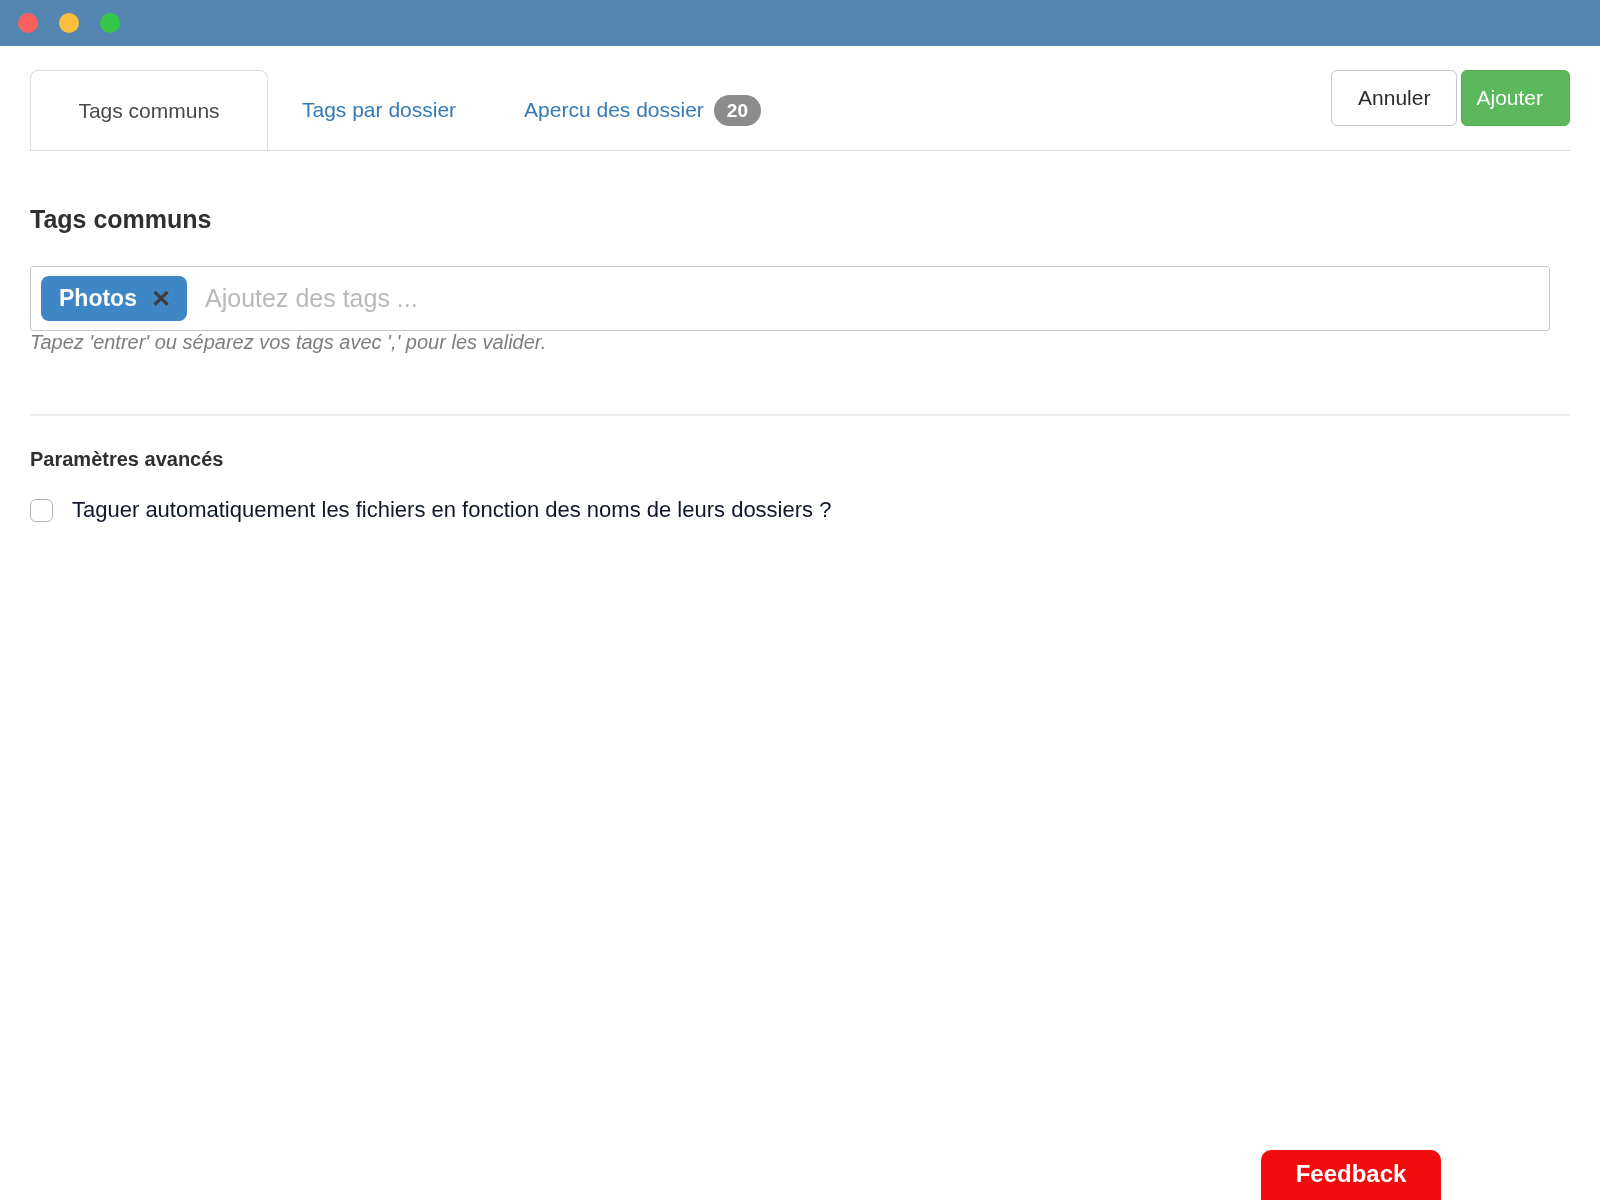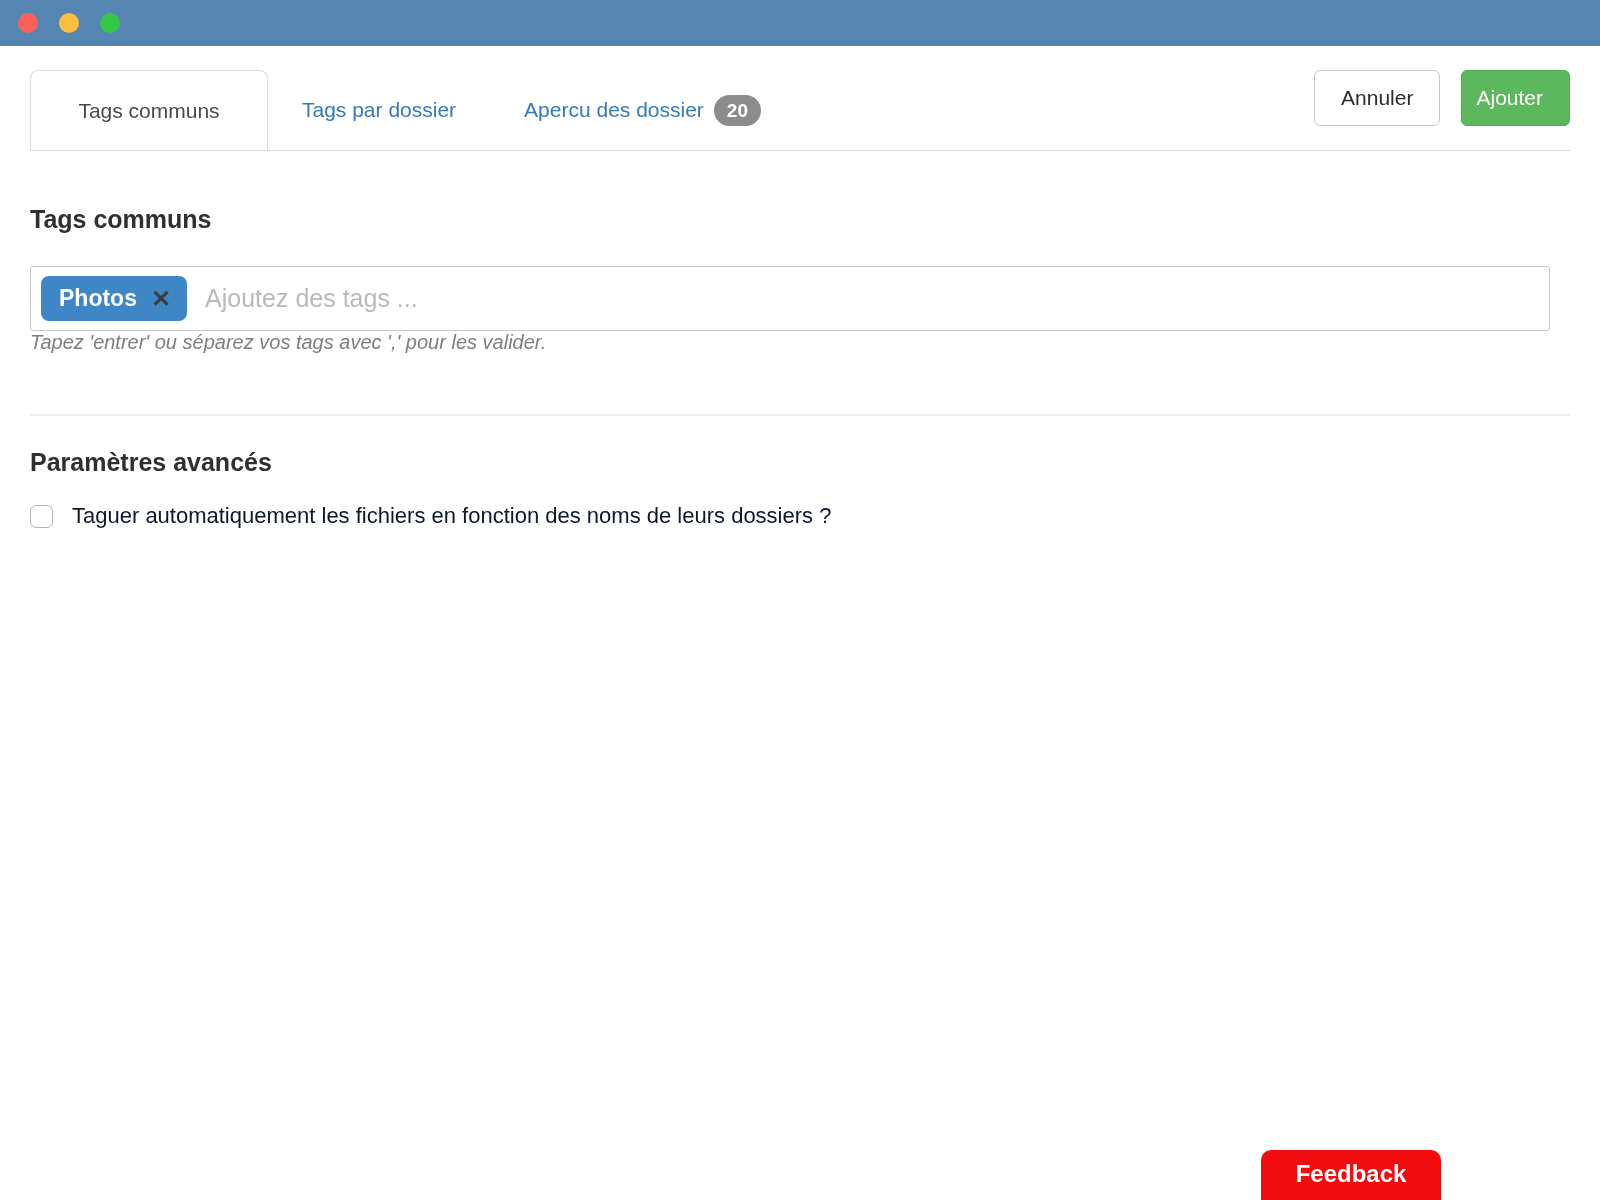--- a/index.html
+++ b/index.html
@@ -64,21 +64,21 @@
     font-size: 19px;
     border-radius: 18px;
     padding: 6px 13px;
     line-height: 1;
   }
   .tab-actions {
     position: absolute;
     right: 0;
     top: 0;
     display: flex;
-    gap: 21px;
+    gap: 4px;
   }
   .btn {
     height: 56px;
     border-radius: 6px;
     font-size: 21px;
     font-family: "Liberation Sans", sans-serif;
     padding: 0 26px;
     cursor: pointer;
   }
   .btn-default {
@@ -153,21 +153,21 @@
     font-size: 20px;
     color: #7e7e7e;
   }
   .divider {
     border: none;
     border-top: 2px solid #ededed;
     margin: 60px 0 0 0;
   }
   .advanced-title {
     margin-top: 32px;
-    font-size: 25px;
+    font-size: 20px;
     font-weight: bold;
     color: #2f2f2f;
   }
   .check-row {
     margin-top: 26px;
     display: flex;
     align-items: center;
     gap: 19px;
   }
   .check-row input[type="checkbox"] {

